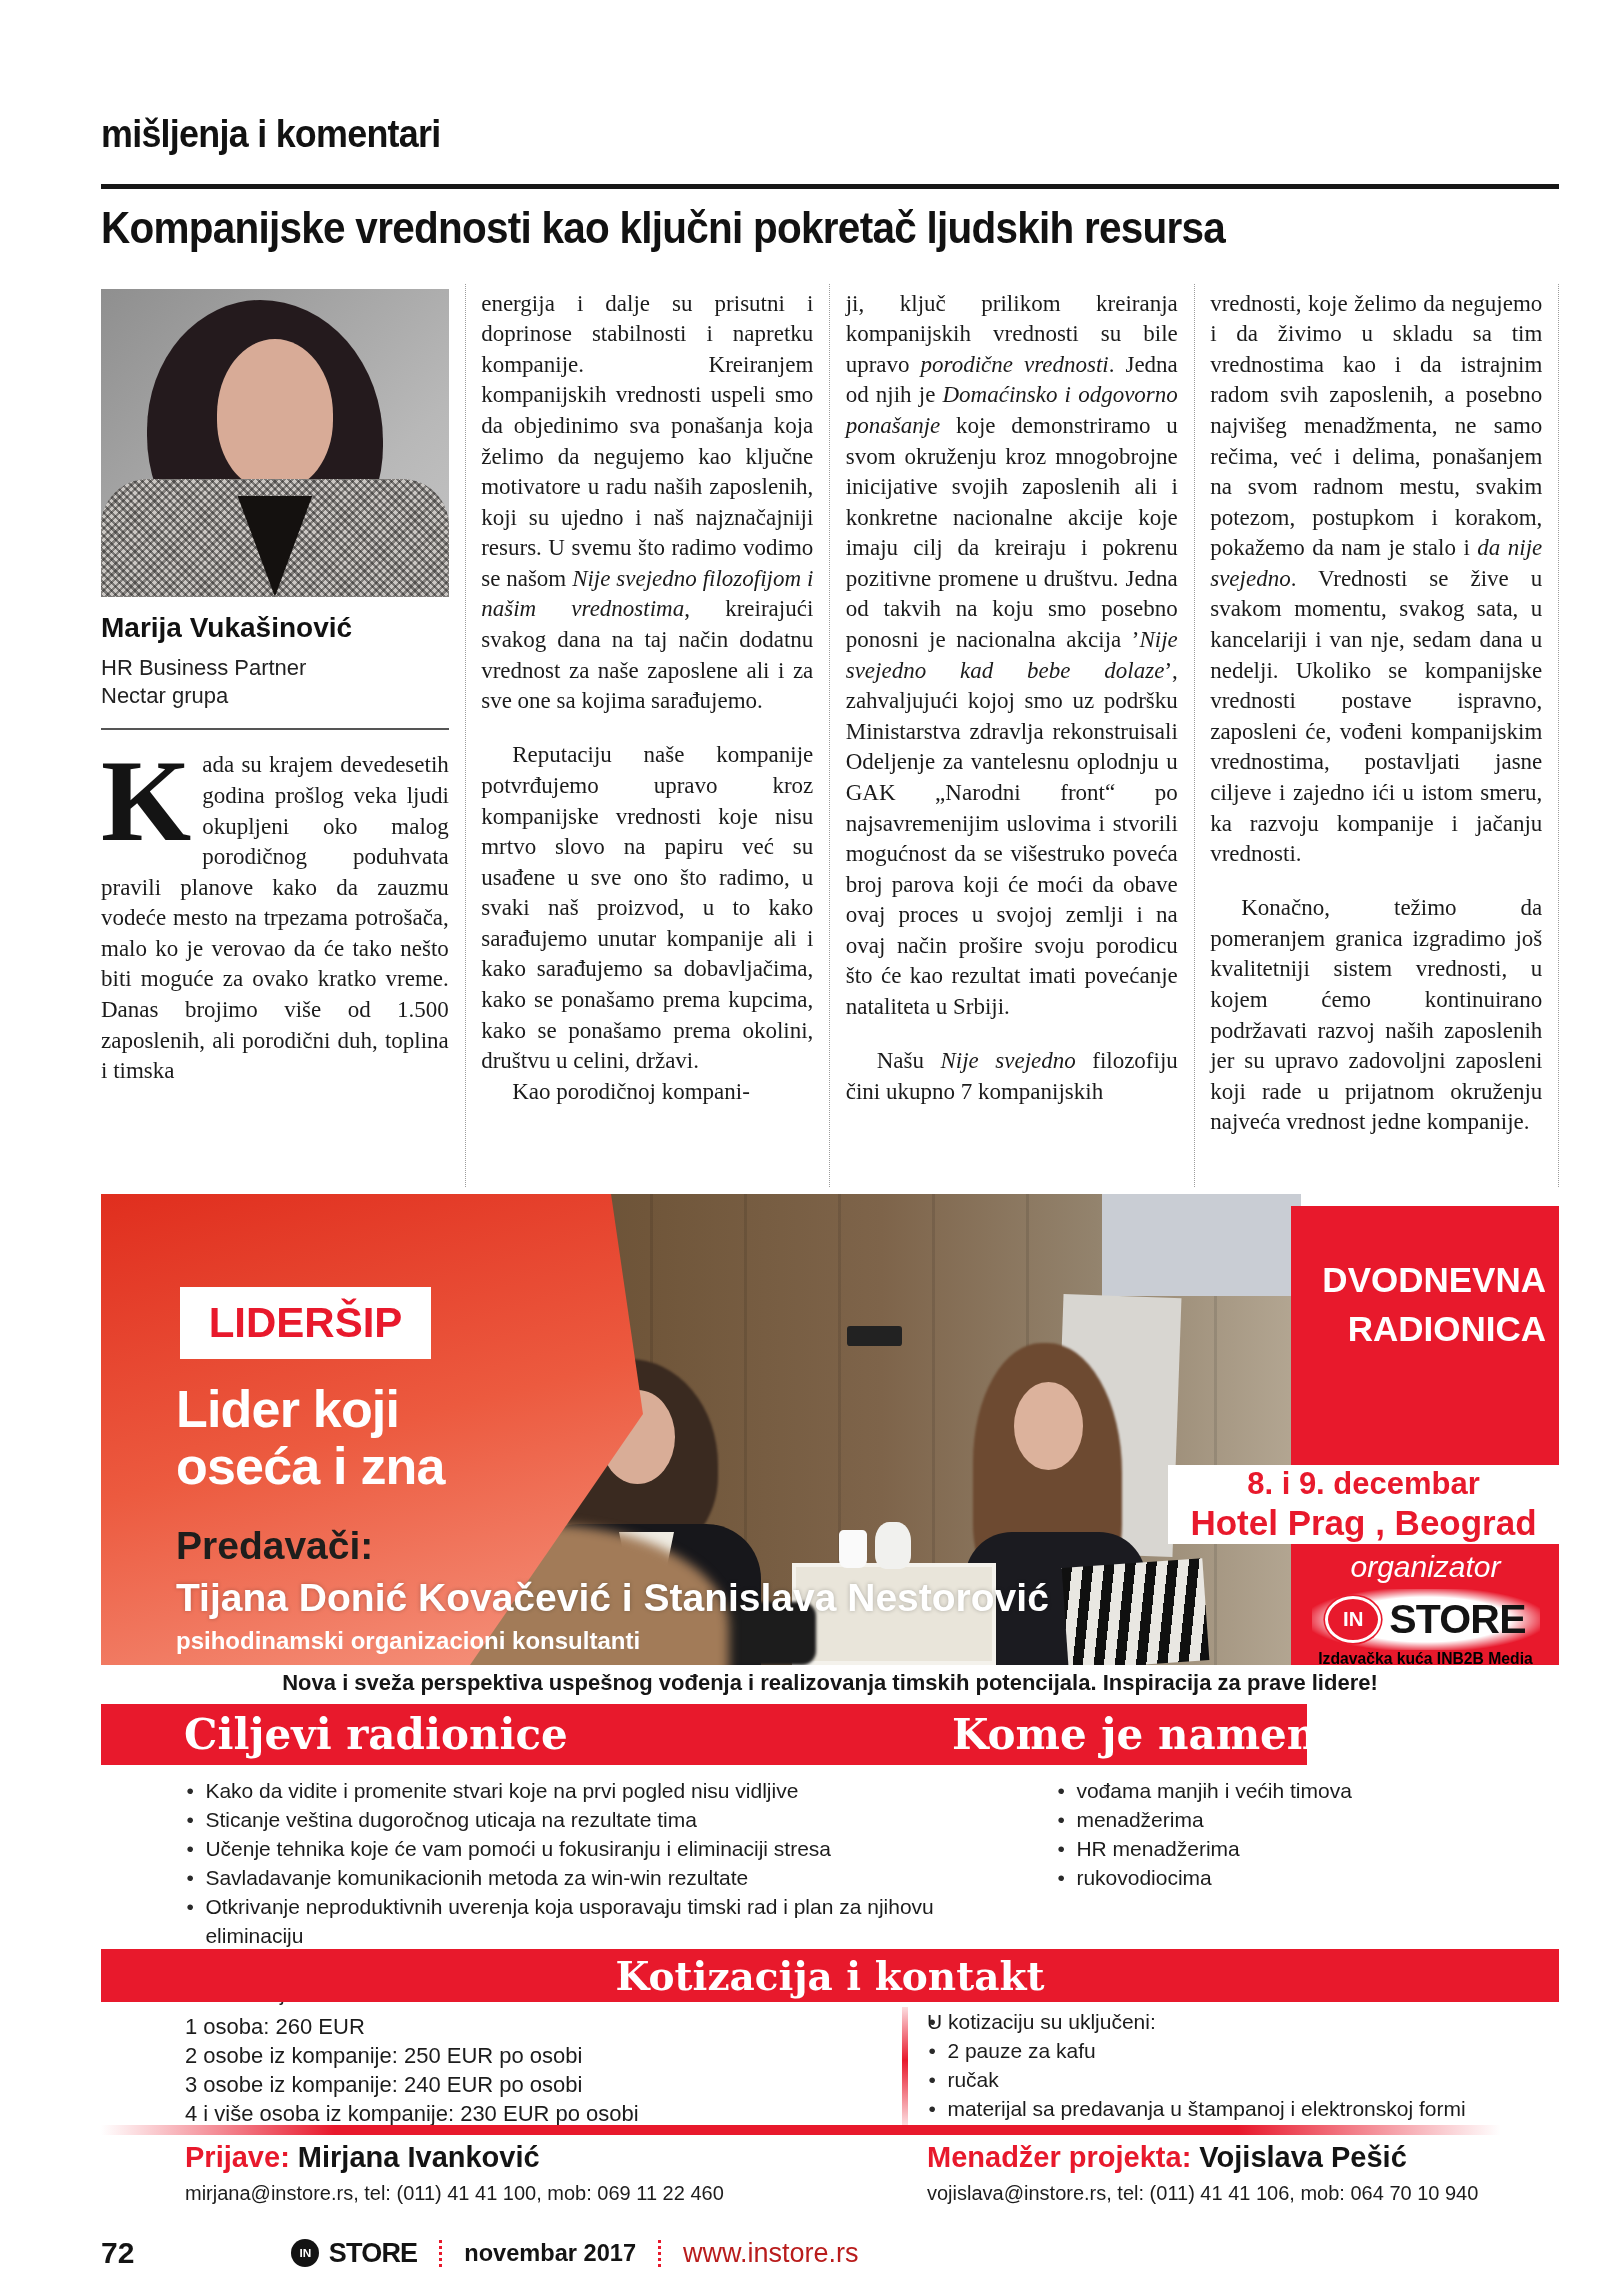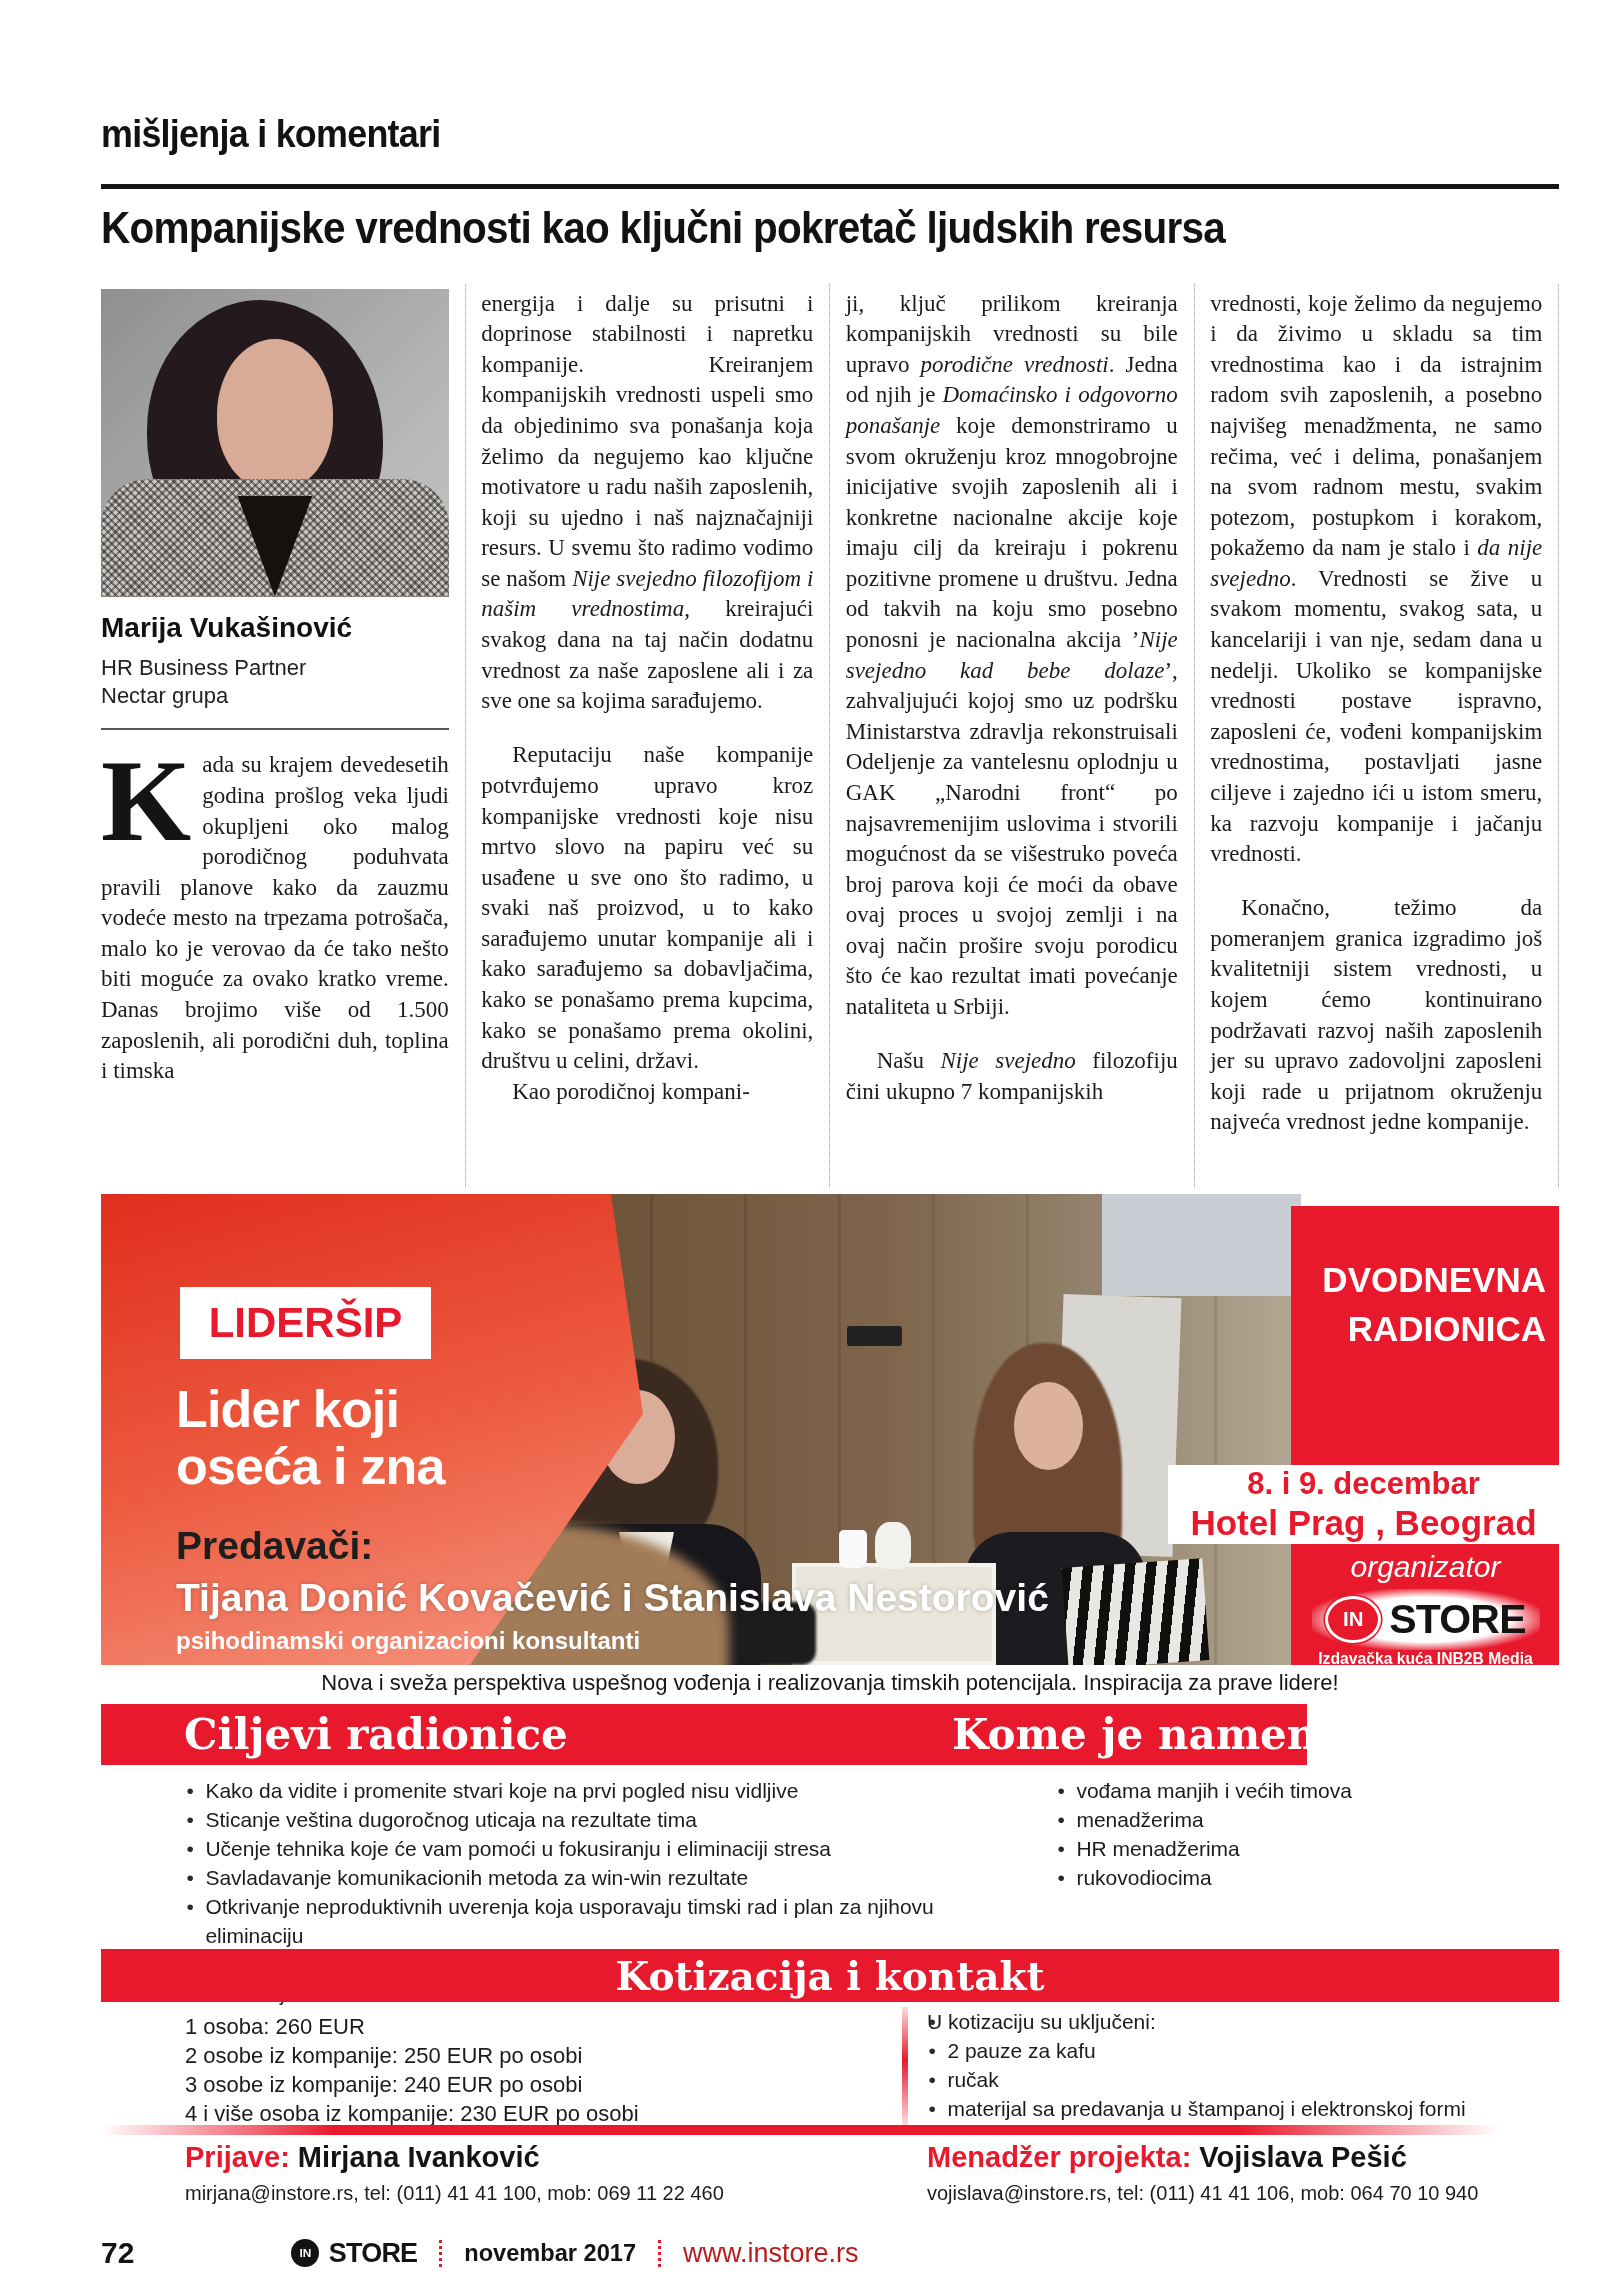--- a/index.html
+++ b/index.html
@@ -92,24 +92,24 @@
   .date-line2{font-size:35px;font-weight:bold;color:#e8192c;margin-top:1.6px;}
   .rc-bottom{position:absolute;left:0;top:338px;width:100%;height:134px;background:#e8192c;text-align:center;}
   .organizator{font-size:30px;font-style:italic;color:#fff;margin-top:6.3px;}
   .logo-box{position:relative;margin:4.7px auto 0 auto;width:228px;height:61px;
             background:radial-gradient(ellipse at center,#ffffff 52%,rgba(255,255,255,0) 76%);
             display:flex;align-items:center;justify-content:center;gap:7.9px;}
   .in-oval{width:50px;height:41px;background:#e8192c;border:3.1px solid #fff;border-radius:50%;
            display:flex;align-items:center;justify-content:center;font-size:20.4px;font-weight:bold;color:#fff;
            box-shadow:0 0 0 1.6px #e8192c;}
   .store-word{font-size:41px;font-weight:bold;color:#141414;letter-spacing:-0.8px;}
-  .logo-sub{font-size:15.7px;font-weight:bold;color:#ffffff;margin-top:0px;}
-
-  
-  .tagline{left:101px;top:1670px;width:1458px;text-align:center;font-size:22px;font-weight:normal;color:#161616;}
+  .logo-sub{font-size:15.7px;font-weight:bold;color:#000000;margin-top:0px;}
+
+  
+  .tagline{left:101px;top:1670px;width:1458px;text-align:center;font-size:22px;font-weight:bold;color:#161616;}
   .sec-bar{left:101px;top:1704px;width:1206px;height:61px;background:#e8192c;}
   .sec-title{position:absolute;top:6.3px;font-family:"DejaVu Serif",serif;font-weight:bold;font-size:42px;color:#fff;}
   .sec-title.left{left:83px;}
   .sec-title.right{left:801px;width:565px;text-align:center;}
 
   .bullets{font-size:21px;color:#1c1c1c;line-height:29px;}
   .bullets div{position:relative;padding-left:20.4px;}
   .bullets div::before{content:"•";position:absolute;left:1.6px;color:#2a2a2a;}
   .goals{left:185px;top:1776px;width:754px;}
   .audience{left:1056px;top:1776px;width:440px;}

